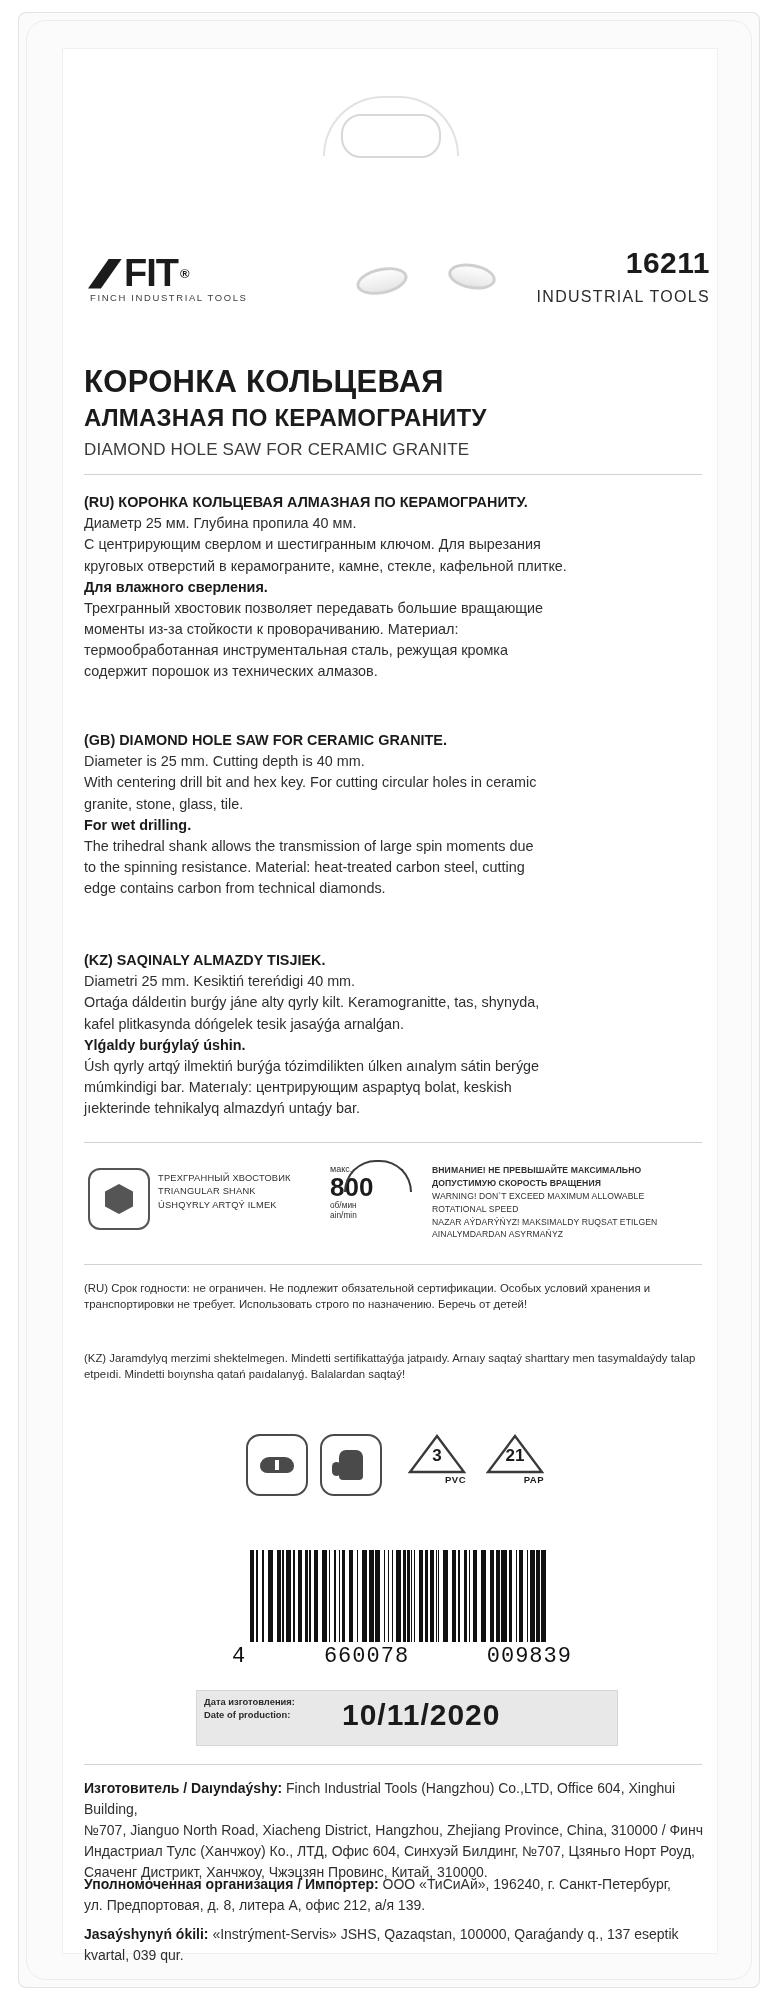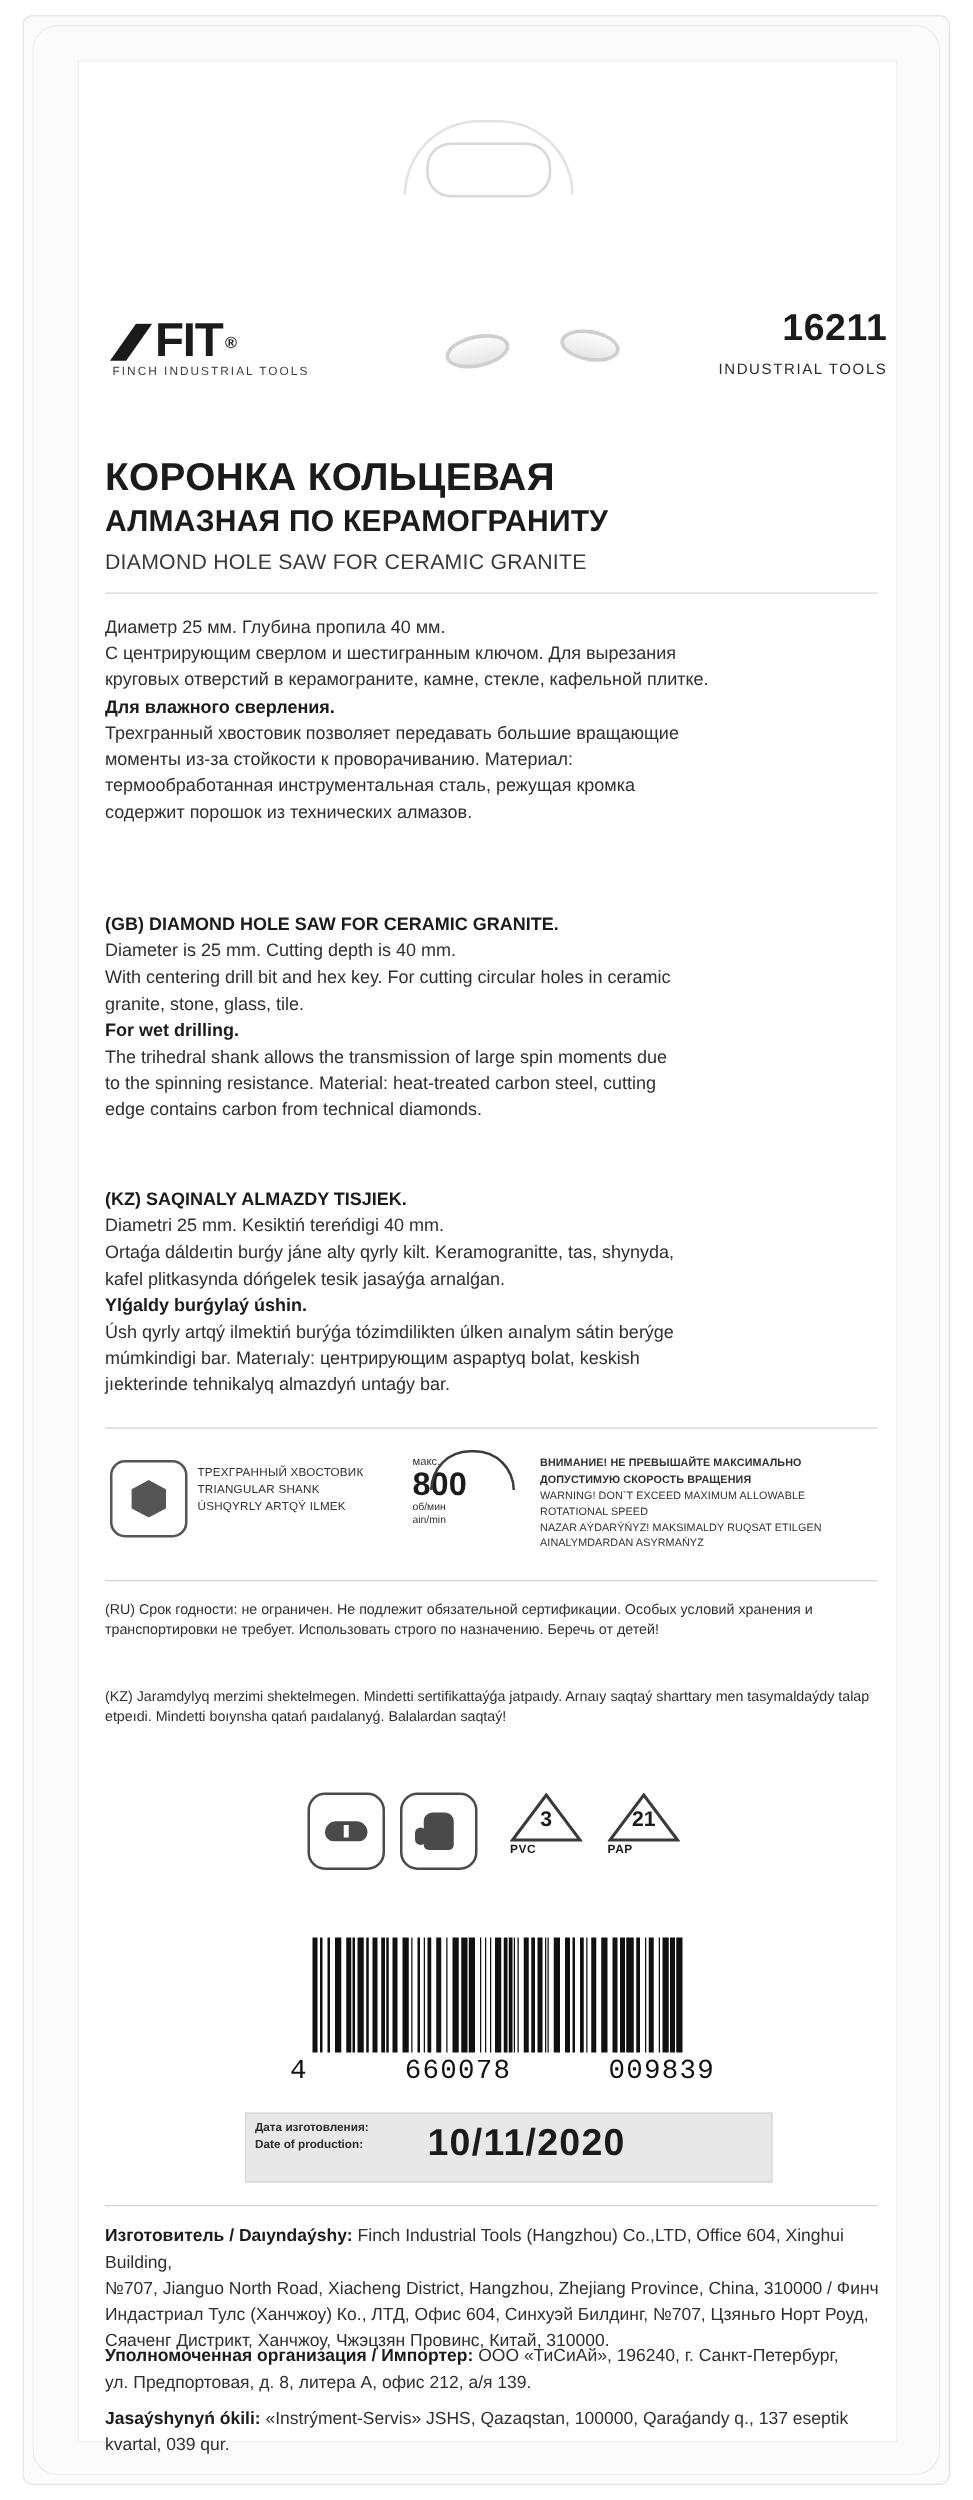--- a/index.html
+++ b/index.html
@@ -68,21 +68,21 @@
   .logo-sub{
     position:absolute;left:2px;top:40px;
     font-size:9.5px;letter-spacing:1.6px;color:#3c3c3c;
   }
   .code{
     position:absolute;right:-6px;top:-6px;
     font-size:30px;font-weight:bold;letter-spacing:0.5px;color:#1b1b1b;
   }
   .code-sub{
     position:absolute;right:-6px;top:36px;
-    font-size:12px;letter-spacing:1.3px;color:#2b2b2b;
+    font-size:16px;letter-spacing:1.3px;color:#2b2b2b;
   }
   
   .rings{
     position:absolute;left:268px;top:6px;width:140px;height:40px;
   }
   .ring{
     position:absolute;border:3px solid #cfcfcf;border-radius:50%;
     background:linear-gradient(180deg,#fdfdfd,#e6e6e6);
   }
   .ring.r1{left:0;top:10px;width:46px;height:20px;transform:rotate(-12deg);}
@@ -163,21 +163,21 @@
     position:absolute;top:0;width:58px;height:54px;
   }
   .tri.t-a{left:162px;}
   .tri.t-b{left:240px;}
   .tri svg{position:absolute;left:0;top:0;}
   .tri .num{
     position:absolute;left:0;top:12px;width:58px;text-align:center;
     font-size:17px;font-weight:bold;color:#1b1b1b;
   }
   .tri .lab{
-    position:absolute;left:0;top:40px;width:58px;text-align:left;
+    position:absolute;left:0;top:40px;width:58px;text-align:right;
     font-size:9.5px;font-weight:bold;color:#1b1b1b;letter-spacing:.5px;
   }
   
   .barcode{
     position:absolute;left:232px;top:1538px;width:300px;height:92px;
     display:flex;align-items:flex-end;gap:0;
   }
   .barcode i{display:block;background:#111;height:100%;}
   .bc-digits{
     position:absolute;left:214px;top:1632px;width:340px;
@@ -231,20 +231,21 @@
     <div class="code">16211</div>
     <div class="code-sub">INDUSTRIAL TOOLS</div>
   </div>
 
   <div class="t1">КОРОНКА КОЛЬЦЕВАЯ</div>
   <div class="t2">АЛМАЗНАЯ ПО КЕРАМОГРАНИТУ</div>
   <div class="t3">DIAMOND HOLE SAW FOR CERAMIC GRANITE</div>
   <div class="rule" style="top:462px"></div>
 
   <div class="block" style="top:480px">
+    <div class="hd">(RU) КОРОНКА КОЛЬЦЕВАЯ АЛМАЗНАЯ ПО КЕРАМОГРАНИТУ.</div>
     <div>Диаметр 25 мм. Глубина пропила 40 мм.</div>
     <div>С центрирующим сверлом и шестигранным ключом. Для вырезания</div>
     <div>круговых отверстий в керамограните, камне, стекле, кафельной плитке.</div>
     <div class="hd">Для влажного сверления.</div>
     <div>Трехгранный хвостовик позволяет передавать большие вращающие</div>
     <div>моменты из-за стойкости к проворачиванию. Материал:</div>
     <div>термообработанная инструментальная сталь, режущая кромка</div>
     <div>содержит порошок из технических алмазов.</div>
   </div>
 

